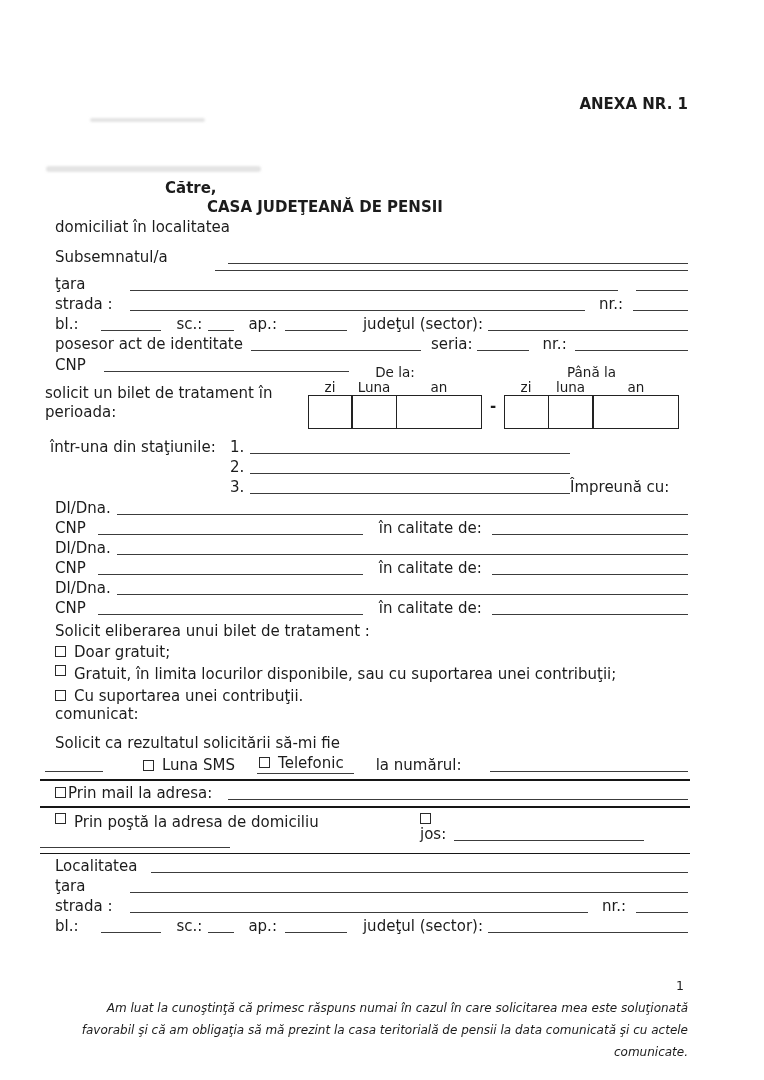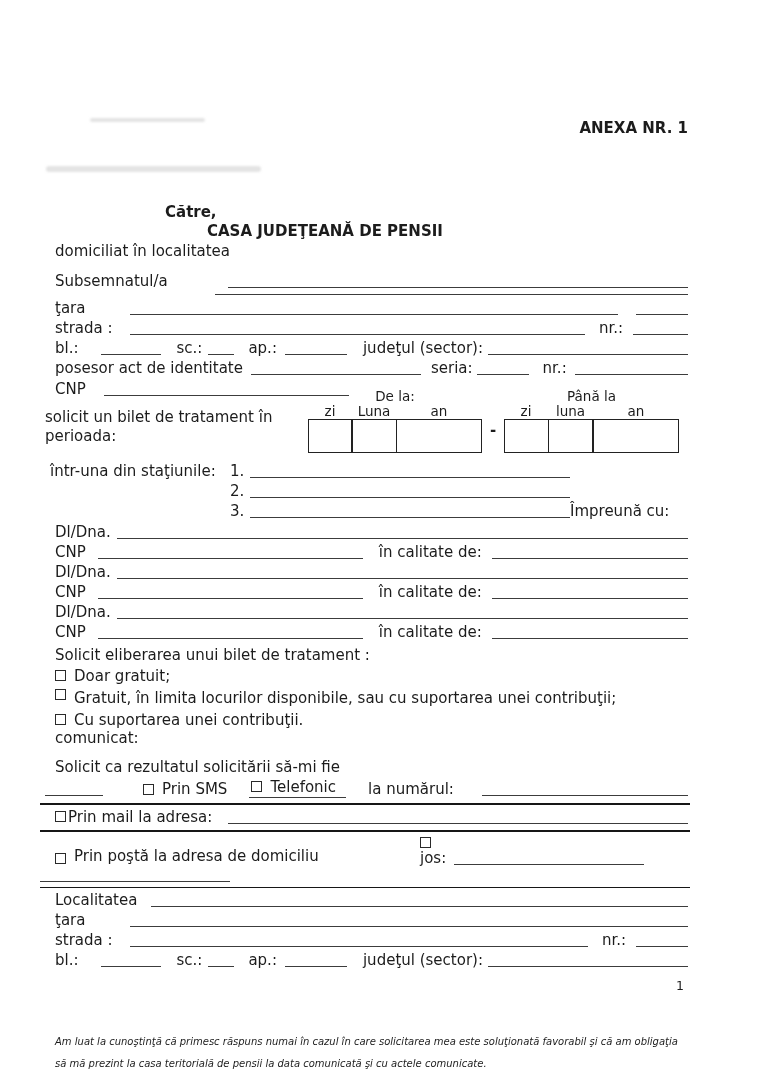--- a/index.html
+++ b/index.html
@@ -5,21 +5,21 @@
   html,body { margin:0; padding:0; background:#ffffff; }
   .page {
     position:relative;
     width:764px; height:1080px;
     background:#ffffff;
     color:#1c1c1c;
     font-family:"DejaVu Sans","Liberation Sans",sans-serif;
     font-size:15px;
     overflow:hidden;
     box-sizing:border-box;
-    padding:120px 76px 0 55px;
+    padding:96px 76px 0 55px;
   }
   .b { font-weight:bold; }
   .right { text-align:right; }
   .row { display:flex; align-items:flex-end; line-height:17px; margin-top:3px; white-space:nowrap; }
   .lbl { flex:0 0 auto; }
   .ul { border-bottom:1.4px solid #3c3c3c; height:2px; flex:0 0 auto; transform:translateY(-2px); }
   .grow { flex:1 1 auto; }
   .sp { flex:0 0 auto; }
   .cb { display:inline-block; width:9px; height:9px; border:1.3px solid #2a2a2a; margin-right:8px; flex:0 0 auto; transform:translateY(-1px); }
   .rule { border-bottom:2px solid #161616; margin-left:-15px; margin-right:-2px; height:0; }
@@ -28,22 +28,22 @@
   
   .dates { position:absolute; left:253px; top:8px; display:flex; align-items:flex-start; }
   .dgroup { display:flex; flex-direction:column; }
   .dtitle { text-align:center; font-size:13.5px; line-height:15px; }
   .dcols { display:flex; font-size:13.5px; line-height:15px; }
   .dcols span { text-align:center; }
   .dboxes { display:flex; border:1.6px solid #222; height:34px; box-sizing:border-box; }
   .dcell { box-sizing:border-box; height:100%; }
   .dash { align-self:flex-end; width:22px; text-align:center; font-weight:bold; padding-bottom:14px; }
   .note {
-    margin-top:62px; text-align:left; font-style:italic;
-    font-size:10px; line-height:22px; white-space:normal;
+    margin-top:62px; text-align:right; font-style:italic;
+    font-size:12px; line-height:22px; white-space:normal;
     max-width:655px; margin-left:auto; margin-right:auto;
   }
   .pageno { position:absolute; right:80px; top:978px; font-size:12.5px; }
   .tele { display:inline-flex; align-items:center; border-bottom:1.4px solid #3c3c3c; padding:0 10px 1px 2px; }
 </style>
 </head>
 <body>
 
 <div class="page">
 
@@ -196,42 +196,42 @@
     <span class="cb"></span>
     <span>Cu suportarea unei contribuţii.</span>
   </div>
 
   <div style="line-height:19px;">comunicat:</div>
   <div style="margin-top:10px; line-height:19px;">Solicit ca rezultatul solicitării să-mi fie</div>
   <div class="row" style="align-items:flex-end; margin-top:2px;">
     <span class="ul" style="width:58px; margin-left:-10px;"></span>
     <span class="sp" style="width:40px;"></span>
     <span class="cb" style="transform:translateY(-3px);"></span>
-    <span>Prin SMS</span>
+    <span>Luna SMS</span>
     <span class="sp" style="width:22px;"></span>
     <span class="tele">
       <span class="cb"></span>
       <span>Telefonic</span>
     </span>
     <span class="sp" style="width:22px;"></span>
     <span>la numărul:</span>
     <span class="ul grow" style="margin-left:28px;"></span>
   </div>
   <div class="rule" style="margin-top:5px;"></div>
 
   <div class="row" style="margin-top:4px;">
     <span class="cb" style="margin-right:2px; align-self:center;"></span>
     <span>Prin mail la adresa:</span>
     <span class="ul grow" style="margin-left:16px;"></span>
   </div>
   <div class="rule" style="margin-top:4px;"></div>
 
   <div style="display:flex; justify-content:space-between; margin-top:6px;">
     <div style="flex:0 0 340px;">
-      <div class="row" style="align-items:flex-end; margin-top:10px;">
+      <div class="row" style="align-items:flex-start; margin-top:0;">
         <span class="cb"></span>
         <span>Prin poştă la adresa de domiciliu</span>
       </div>
       <div class="ul" style="margin:16px 0 0 -15px; width:190px;"></div>
     </div>
     <div style="flex:0 0 268px;">
       <div class="row" style="align-items:center; margin-top:0;">
         <span class="cb"></span>
       </div>
       <div class="row" style="margin-top:1px;">

